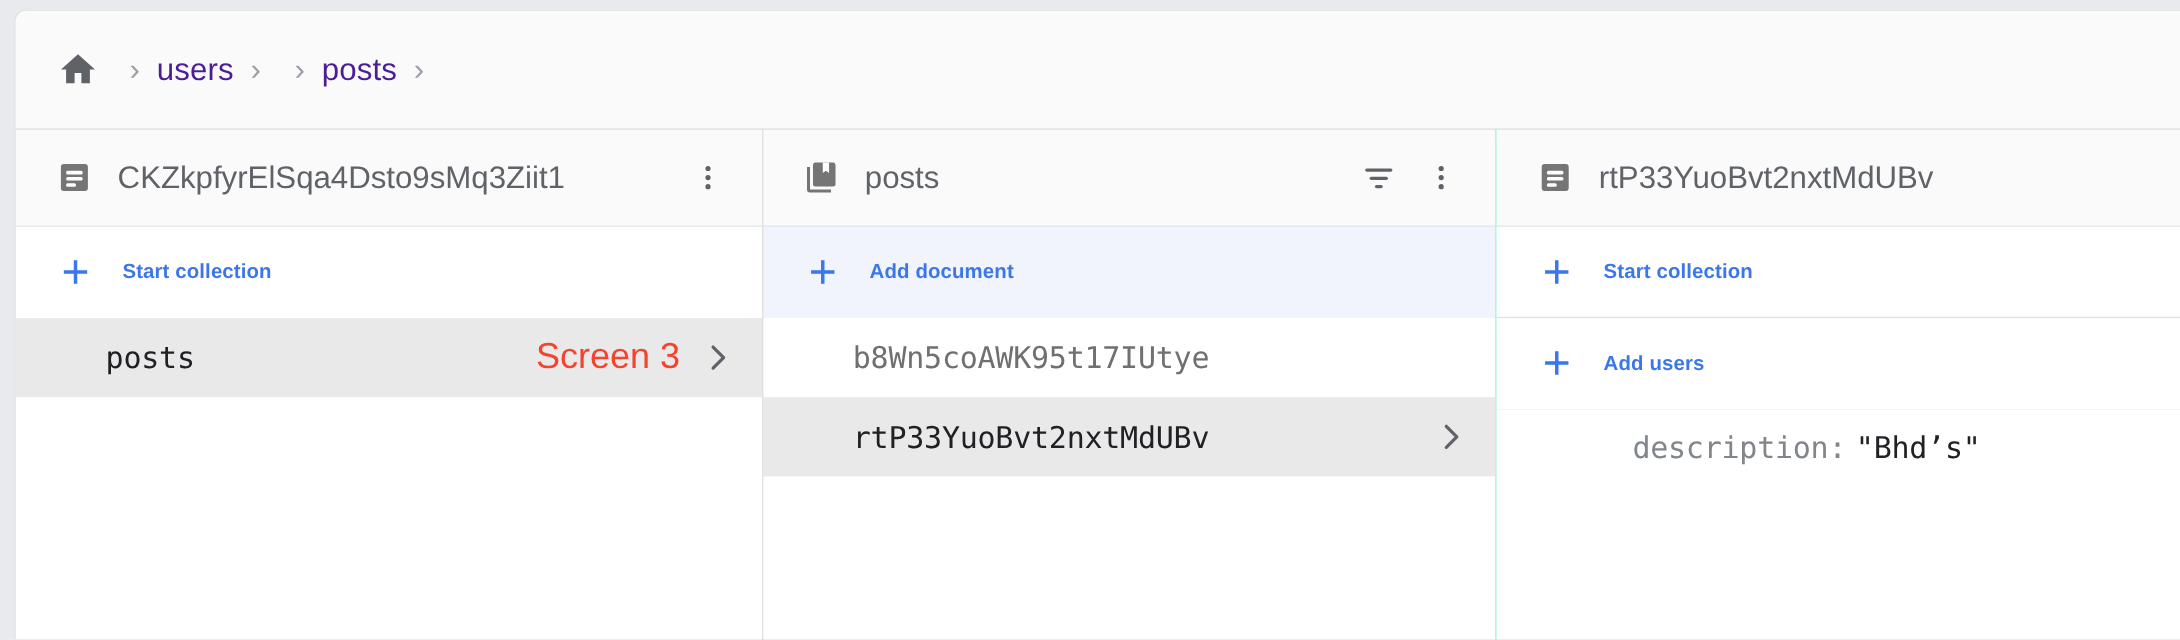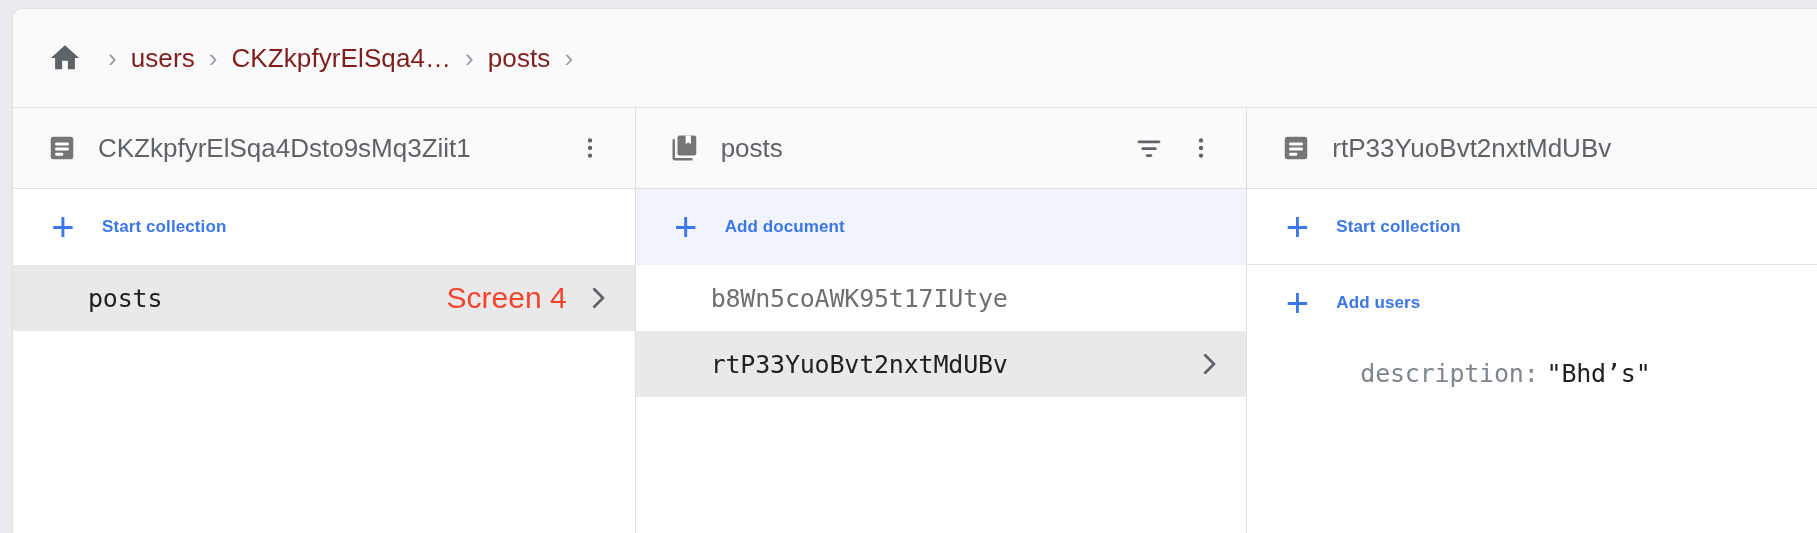--- a/index.html
+++ b/index.html
@@ -49,21 +49,21 @@
   .bc-sep {
     color: #9aa0a6;
     font-size: 26px;
     margin: 0 14px;
     line-height: 1;
     font-weight: 500;
     user-select: none;
   }
   .bc-item {
     font-size: 26px;
-    color: #7f1d1d;
+    color: #4c1d95;
     white-space: nowrap;
     letter-spacing: .1px;
   }
 
   
   .columns {
     display: flex;
     height: 426px;
     align-items: stretch;
   }
@@ -210,21 +210,20 @@
 
   <div class="breadcrumb">
     <div class="bc-home">
       <svg width="38" height="34" viewBox="0 0 24 24" fill="#5f6368" aria-hidden="true">
         <path d="M10 20v-6h4v6h5v-8h3L12 3 2 12h3v8z"></path>
       </svg>
     </div>
     <span class="bc-sep">›</span>
     <span class="bc-item">users</span>
     <span class="bc-sep">›</span>
-    <span class="bc-item">CKZkpfyrElSqa4…</span>
     <span class="bc-sep">›</span>
     <span class="bc-item">posts</span>
     <span class="bc-sep">›</span>
   </div>
 
   <div class="columns">
 
     <div class="col col-1">
       <div class="col-header">
         <span class="hdr-icon">
@@ -248,21 +247,21 @@
       </div>
 
       <div class="add-row">
         <span class="plus">+</span>
         <span class="add-label">Start collection</span>
       </div>
 
       <div class="list">
         <div class="row selected">
           <span class="row-label">posts</span>
-          <span class="annot">Screen 4</span>
+          <span class="annot">Screen 3</span>
           <span class="chev">
             <svg width="30" height="30" viewBox="0 0 24 24" fill="none" stroke="#5f6368" stroke-width="2.2" stroke-linecap="round" stroke-linejoin="round" aria-hidden="true">
               <polyline points="9 5 16 12 9 19"></polyline>
             </svg>
           </span>
         </div>
       </div>
 
     </div>
 

